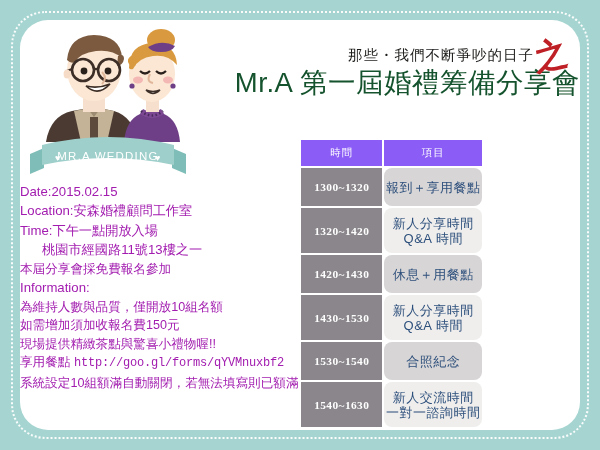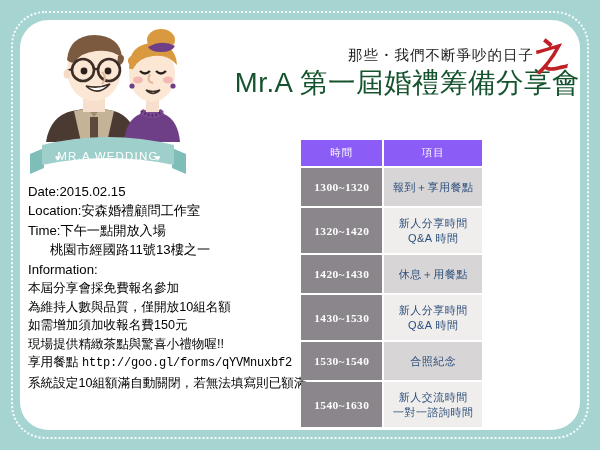--- a/index.html
+++ b/index.html
@@ -72,23 +72,23 @@
     font-size: 34px;
     font-weight: bold;
     color: #bf2026;
     transform: rotate(-16deg) skewX(-6deg);
     transform-origin: center;
   }
 
   
   #info-block {
     position: absolute;
-    left: 28px; top: 182px;
+    left: 20px; top: 182px;
     width: 272px;
-    color: #000000;
+    color: #a21caf;
   }
   .info-line {
     font-size: 13.2px;
     line-height: 19.4px;
     white-space: nowrap;
     letter-spacing: 0px;
   }
   .info-line.indent { padding-left: 22px; }
   .info-line.small { font-size: 12.6px; line-height: 18.6px; }
   .info-line.url-line { font-size: 12.6px; line-height: 19.4px; }
@@ -124,23 +124,24 @@
     color: #ffffff;
     font-family: "Liberation Serif", serif;
     font-size: 11.4px;
     font-weight: bold;
     letter-spacing: .4px;
     width: 82px;
   }
   .icell {
     background: #d7d5d5;
     color: #2d4f7c;
-    font-size: 11px;
+    font-size: 13px;
     letter-spacing: .5px;
     width: 99px;
+    border-radius: 8px;
   }
   .icell.alt { background: #efeeec; }
   .icell .l { display: block; line-height: 15px; }
   .icell.two .l:first-child { padding-top: 3px; }
   .icell.two .l:last-child { padding-bottom: 3px; }
   tr.r1 .tcell, tr.r1 .icell { height: 38px; margin-left: 8px; }
   tr.r2 .tcell, tr.r2 .icell { height: 45px; }
 </style>
 </head>
 <body>
@@ -206,22 +207,22 @@
       <span id="main-title">Mr.A 第一屆婚禮筹備分享會</span>
       <span id="zhi-char">之</span>
     </div>
   </div>
 
   <div id="info-block">
     <div class="info-line">Date:2015.02.15</div>
     <div class="info-line">Location:安森婚禮顧問工作室</div>
     <div class="info-line">Time:下午一點開放入場</div>
     <div class="info-line indent">桃園市經國路11號13樓之一</div>
+    <div class="info-line small">本屆分享會採免費報名參加</div>
     <div class="info-line">Information:</div>
-    <div class="info-line small">本屆分享會採免費報名參加</div>
     <div class="info-line small">為維持人數與品質，僅開放10組名額</div>
     <div class="info-line small">如需增加須加收報名費150元</div>
     <div class="info-line small">現場提供精緻茶點與驚喜小禮物喔!!</div>
     <div class="info-line url-line"><span>享用餐點</span>&nbsp;<span class="url-mono">http://goo.gl/forms/qYVMnuxbf2</span></div>
     <div class="info-line small">系統設定10組額滿自動關閉，若無法填寫則已額滿</div>
   </div>
 
   <table id="schedule">
     <tbody>
       <tr>

